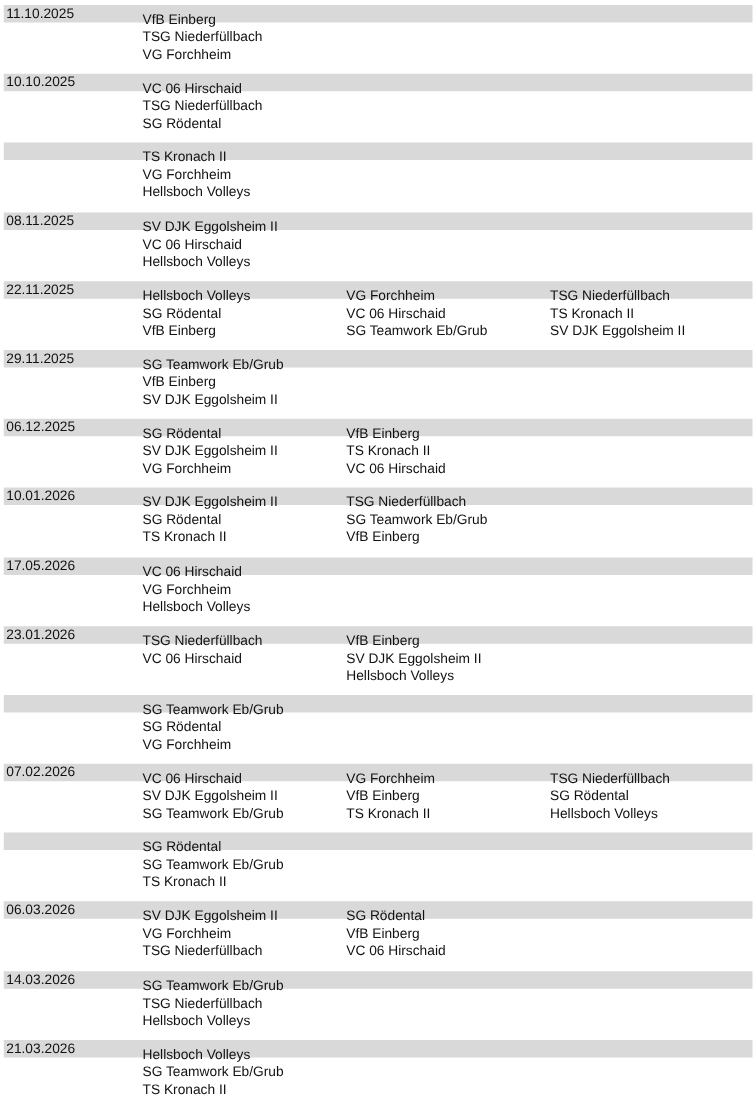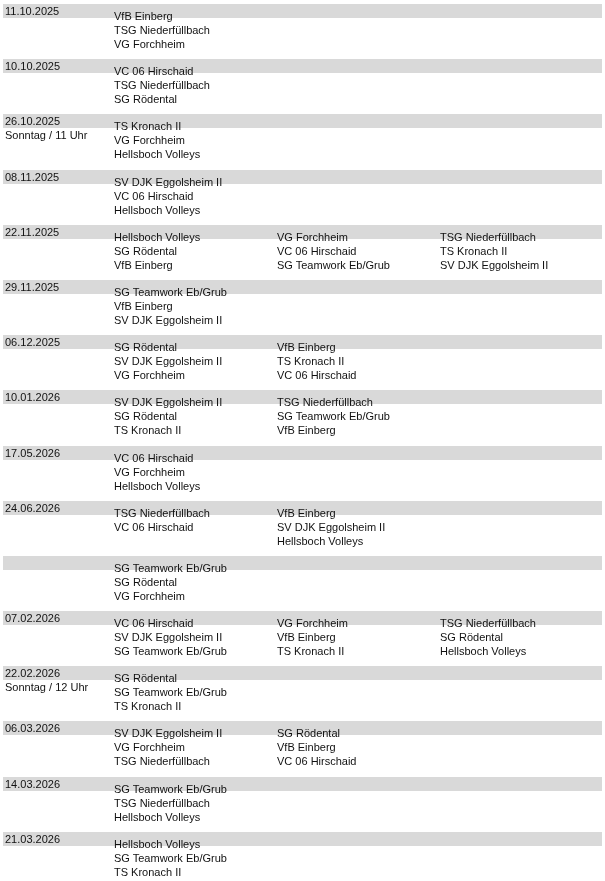--- a/index.html
+++ b/index.html
@@ -77,24 +77,20 @@
         <span class="line bold">10.10.2025</span>
       </div>
       <div class="group g0">
         <span class="line bold">VC 06 Hirschaid</span>
         <span class="line">TSG Niederfüllbach</span>
         <span class="line">SG Rödental</span>
       </div>
     </div>
     <div class="matchday">
       <div class="band" style="background: rgb(217, 217, 217);"></div>
-      <div class="date-col">
-        <span class="line bold">26.10.2025</span>
-        <span class="line bold">Sonntag / 11 Uhr</span>
-      </div>
       <div class="group g0">
         <span class="line bold">TS Kronach II</span>
         <span class="line">VG Forchheim</span>
         <span class="line">Hellsboch Volleys</span>
       </div>
     </div>
     <div class="matchday">
       <div class="band" style="background: rgb(217, 217, 217);"></div>
       <div class="date-col">
         <span class="line bold">08.11.2025</span>
@@ -176,21 +172,21 @@
       </div>
       <div class="group g0">
         <span class="line bold">VC 06 Hirschaid</span>
         <span class="line">VG Forchheim</span>
         <span class="line">Hellsboch Volleys</span>
       </div>
     </div>
     <div class="matchday">
       <div class="band" style="background: rgb(217, 217, 217);"></div>
       <div class="date-col">
-        <span class="line bold">24.06.2026</span>
+        <span class="line bold">23.01.2026</span>
       </div>
       <div class="group g0">
         <span class="line">TSG Niederfüllbach</span>
         <span class="line">VC 06 Hirschaid</span>
       </div>
       <div class="group g1">
         <span class="line bold">VfB Einberg</span>
         <span class="line">SV DJK Eggolsheim II</span>
         <span class="line">Hellsboch Volleys</span>
       </div>
@@ -219,24 +215,20 @@
         <span class="line">TS Kronach II</span>
       </div>
       <div class="group g2">
         <span class="line bold">TSG Niederfüllbach</span>
         <span class="line">SG Rödental</span>
         <span class="line">Hellsboch Volleys</span>
       </div>
     </div>
     <div class="matchday">
       <div class="band" style="background: rgb(217, 217, 217);"></div>
-      <div class="date-col">
-        <span class="line bold">22.02.2026</span>
-        <span class="line bold">Sonntag / 12 Uhr</span>
-      </div>
       <div class="group g0">
         <span class="line bold">SG Rödental</span>
         <span class="line">SG Teamwork Eb/Grub</span>
         <span class="line">TS Kronach II</span>
       </div>
     </div>
     <div class="matchday">
       <div class="band" style="background: rgb(217, 217, 217);"></div>
       <div class="date-col">
         <span class="line bold">06.03.2026</span>

